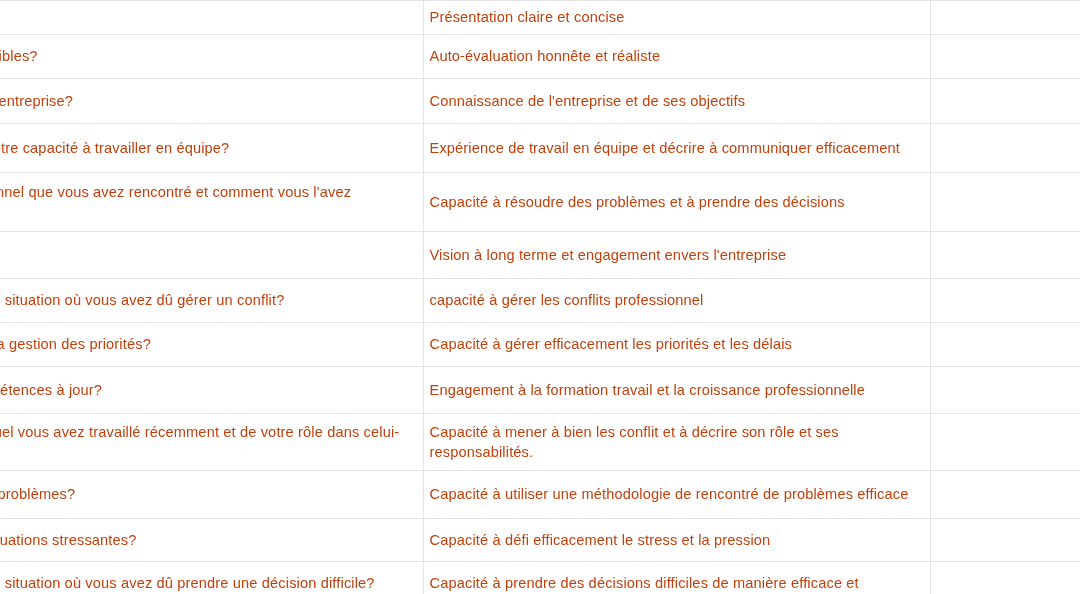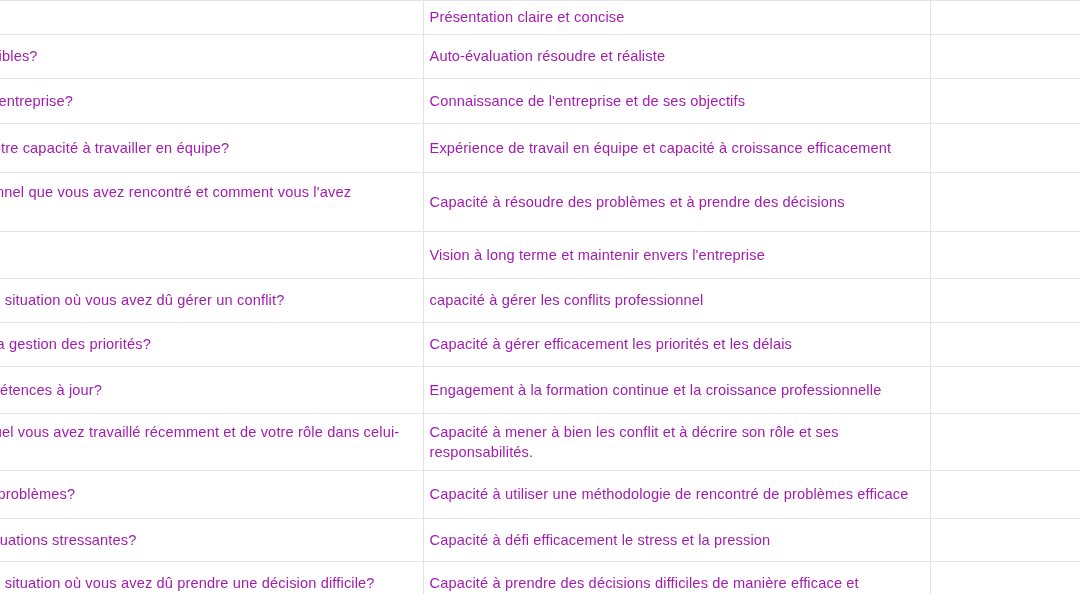--- a/index.html
+++ b/index.html
@@ -36,21 +36,21 @@
   table.grid col.col-criteria { width: 507px; }
   table.grid col.col-empty    { width: 150px; }
 
   table.grid td {
     border-bottom: 1px solid #e3e3e5;
     border-right: 1px solid #e3e3e5;
     padding: 0 7px 0 6px;
     vertical-align: middle;
     font-size: 14.6px;
     line-height: 1.38;
-    color: #a21caf;
+    color: #c2410c;
     background: #ffffff;
     word-wrap: break-word;
     overflow-wrap: break-word;
     white-space: normal;
   }
 
   table.grid tr:first-child td {
     border-top: 1px solid #e3e3e5;
   }
 
@@ -80,56 +80,56 @@
       <col class="col-empty">
     </colgroup>
     <tbody>
         <tr class="r-h34">
           <td class="cell-question">Présentez-vous brièvement</td>
           <td class="cell-criteria">Présentation claire et concise</td>
           <td class="cell-empty"></td>
         </tr>
         <tr class="r-h44">
           <td class="cell-question">Quels sont vos points forts et vos points faibles?</td>
-          <td class="cell-criteria">Auto-évaluation résoudre et réaliste</td>
+          <td class="cell-criteria">Auto-évaluation honnête et réaliste</td>
           <td class="cell-empty"></td>
         </tr>
         <tr class="r-h45">
           <td class="cell-question">Pourquoi voulez-vous travailler pour notre entreprise?</td>
           <td class="cell-criteria">Connaissance de l'entreprise et de ses objectifs</td>
           <td class="cell-empty"></td>
         </tr>
         <tr class="r-h49">
           <td class="cell-question">Pouvez-vous me donner un exemple de votre capacité à travailler en équipe?</td>
-          <td class="cell-criteria">Expérience de travail en équipe et capacité à croissance efficacement</td>
+          <td class="cell-criteria">Expérience de travail en équipe et décrire à communiquer efficacement</td>
           <td class="cell-empty"></td>
         </tr>
         <tr class="r-h59">
           <td class="cell-question">Pouvez-vous me parler d'un défi professionnel que vous avez rencontré et comment vous l'avez surmonté?</td>
           <td class="cell-criteria">Capacité à résoudre des problèmes et à prendre des décisions</td>
           <td class="cell-empty"></td>
         </tr>
         <tr class="r-h47">
           <td class="cell-question">Quels sont vos objectifs à long terme?</td>
-          <td class="cell-criteria">Vision à long terme et maintenir envers l'entreprise</td>
+          <td class="cell-criteria">Vision à long terme et engagement envers l'entreprise</td>
           <td class="cell-empty"></td>
         </tr>
         <tr class="r-h44">
           <td class="cell-question">Pouvez-vous me donner un exemple d'une situation où vous avez dû gérer un conflit?</td>
           <td class="cell-criteria">capacité à gérer les conflits professionnel</td>
           <td class="cell-empty"></td>
         </tr>
         <tr class="r-h44">
           <td class="cell-question">Comment gérez-vous les délais serrés et la gestion des priorités?</td>
           <td class="cell-criteria">Capacité à gérer efficacement les priorités et les délais</td>
           <td class="cell-empty"></td>
         </tr>
         <tr class="r-h47">
           <td class="cell-question">Qu'avez-vous fait pour maintenir vos compétences à jour?</td>
-          <td class="cell-criteria">Engagement à la formation continue et la croissance professionnelle</td>
+          <td class="cell-criteria">Engagement à la formation travail et la croissance professionnelle</td>
           <td class="cell-empty"></td>
         </tr>
         <tr class="r-h57">
           <td class="cell-question">Pouvez-vous me parler d'un projet sur lequel vous avez travaillé récemment et de votre rôle dans celui-ci?</td>
           <td class="cell-criteria">Capacité à mener à bien les conflit et à décrire son rôle et ses responsabilités.</td>
           <td class="cell-empty"></td>
         </tr>
         <tr class="r-h48">
           <td class="cell-question">Quel est votre processus de résolution de problèmes?</td>
           <td class="cell-criteria">Capacité à utiliser une méthodologie de rencontré de problèmes efficace</td>

